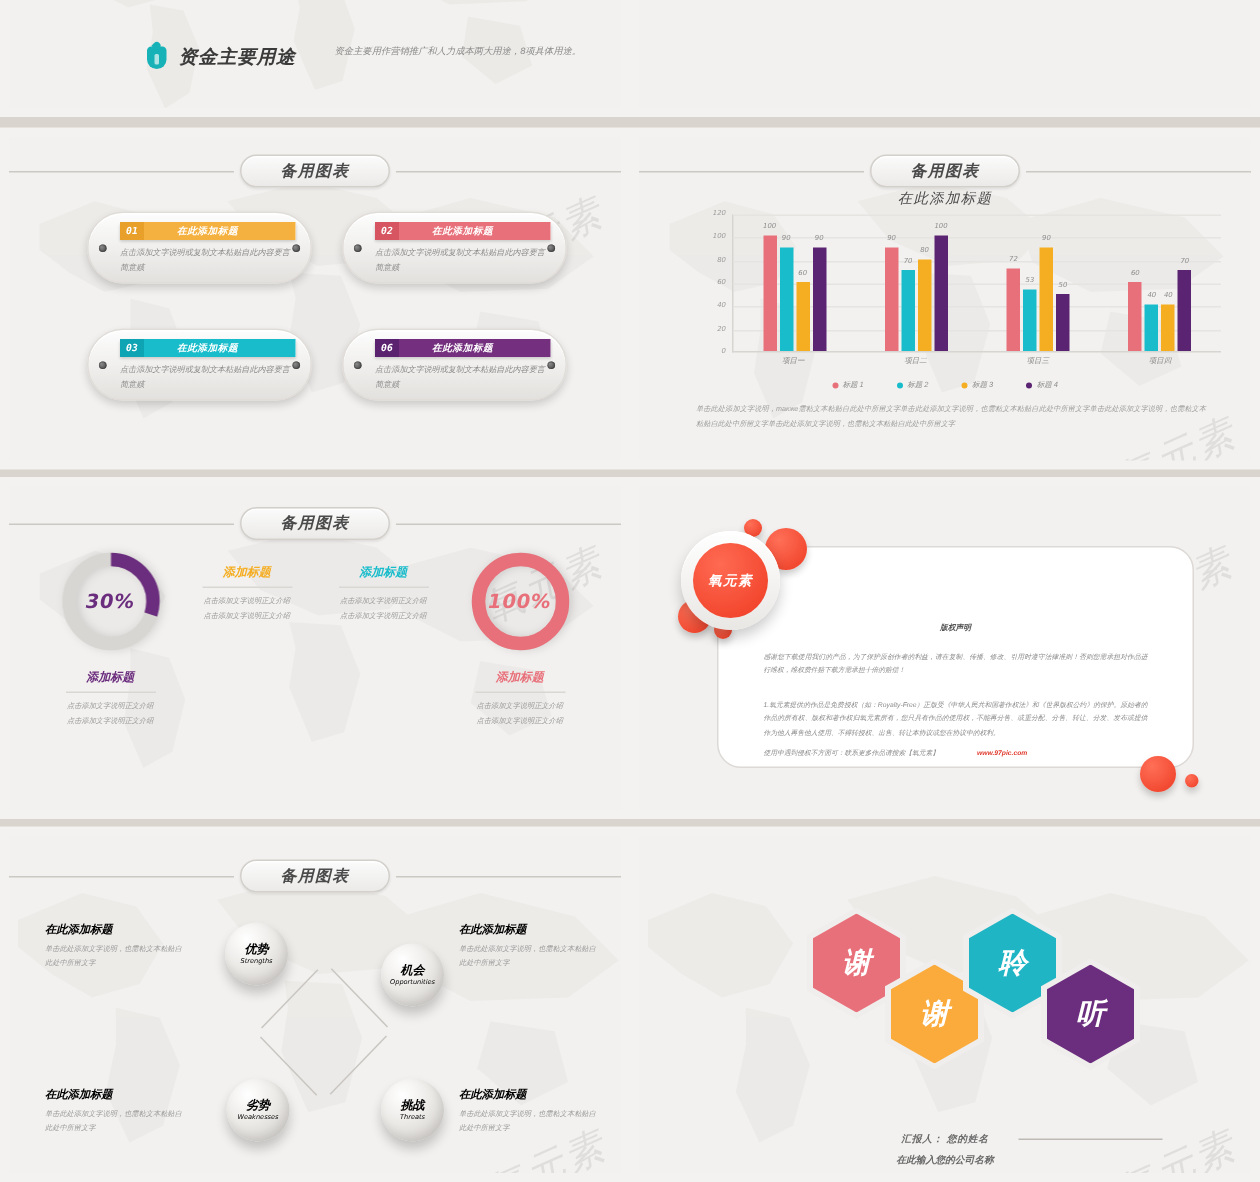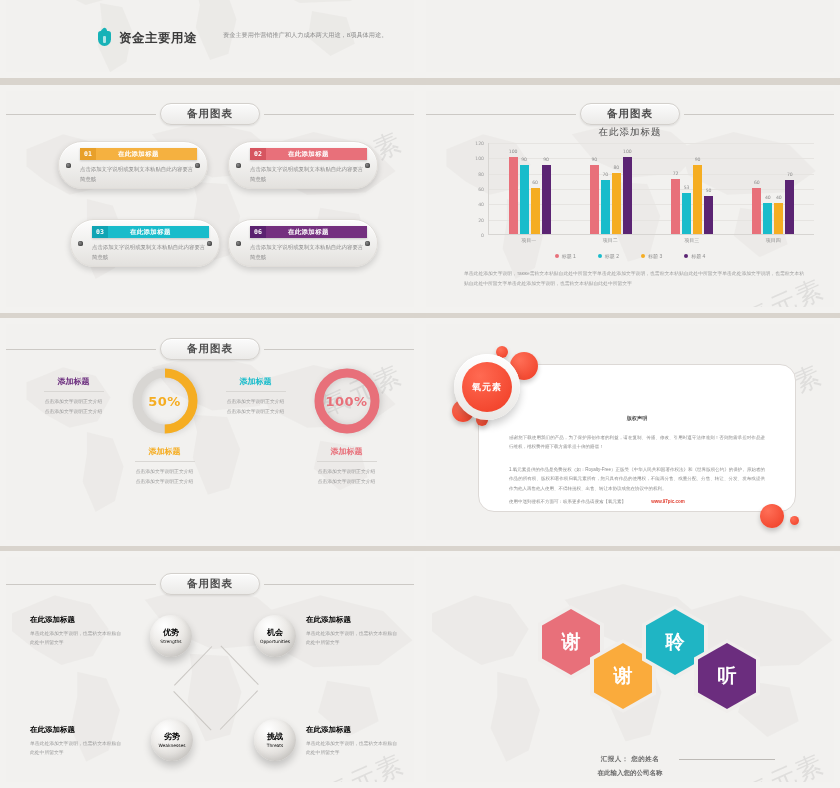--- a/index.html
+++ b/index.html
@@ -2,21 +2,21 @@
 <html><head>
 <meta charset="utf-8">
 <style>
   * { margin:0; padding:0; box-sizing:border-box; }
   html,body { width:840px; height:788px; }
   body {
     background:#d9d4cd;
     font-family:"Liberation Sans", sans-serif;
     overflow:hidden;
   }
-  .sheet { position:relative; width:840px; height:762px; }
+  .sheet { position:relative; width:840px; height:762px;font-style:italic; }
 
   
   .slide {
     position:absolute;
     background:#f3f2f0;
     overflow:hidden;
   }
   .slide-inner {
     position:absolute; inset:6px;
     background:#f2f1ef;
@@ -329,21 +329,21 @@
         </div>
         <div class="card c-red" style="left:170px;top:0">
           <span class="stud l"></span>
           <span class="stud r"></span>
           <div class="bar">
             <span class="num">02</span>
             <span class="bar-label">在此添加标题</span>
           </div>
           <div class="txt">点击添加文字说明或复制文本粘贴自此内容要言简意赅</div>
         </div>
-        <div class="card c-teal" style="left:12px;top:78px">
+        <div class="card c-teal" style="left:0;top:78px">
           <span class="stud l"></span>
           <span class="stud r"></span>
           <div class="bar">
             <span class="num">03</span>
             <span class="bar-label">在此添加标题</span>
           </div>
           <div class="txt">点击添加文字说明或复制文本粘贴自此内容要言简意赅</div>
         </div>
         <div class="card c-purple" style="left:170px;top:78px">
           <span class="stud l"></span>
@@ -502,28 +502,28 @@
       </div>
       <div class="wm tr">氧元素</div>
 
       <div class="hdr">
         <span class="rule"></span>
         <span class="pill">备用图表</span>
         <span class="rule"></span>
       </div>
 
       <div class="donuts" id="donuts">
-          <div class="donut-col"><div class="d-title" style="color:#6b2d7e">添加标题</div><div class="d-sub">点击添加文字说明正文介绍<br>点击添加文字说明正文介绍</div></div>
           <div class="donut-col"><div class="donut">
               <svg viewBox="0 0 70 70">
                 <circle cx="35" cy="35" r="28" fill="none" stroke="#d8d6d3" stroke-width="9"></circle>
-                <circle cx="35" cy="35" r="28" fill="none" stroke="#f5ad22" stroke-width="9" stroke-dasharray="87.9645943005142 175.92918860102841"></circle>
+                <circle cx="35" cy="35" r="28" fill="none" stroke="#6b2d7e" stroke-width="9" stroke-dasharray="52.778756580308524 175.92918860102841"></circle>
               </svg>
-              <span class="pct" style="color:#f5ad22">50%</span>
-            </div><div class="d-title" style="color:#f5ad22">添加标题</div><div class="d-sub">点击添加文字说明正文介绍<br>点击添加文字说明正文介绍</div></div>
+              <span class="pct" style="color:#6b2d7e">30%</span>
+            </div><div class="d-title" style="color:#6b2d7e">添加标题</div><div class="d-sub">点击添加文字说明正文介绍<br>点击添加文字说明正文介绍</div></div>
+          <div class="donut-col"><div class="d-title" style="color:#f5ad22">添加标题</div><div class="d-sub">点击添加文字说明正文介绍<br>点击添加文字说明正文介绍</div></div>
           <div class="donut-col"><div class="d-title" style="color:#19bccb">添加标题</div><div class="d-sub">点击添加文字说明正文介绍<br>点击添加文字说明正文介绍</div></div>
           <div class="donut-col"><div class="donut">
               <svg viewBox="0 0 70 70">
                 <circle cx="35" cy="35" r="28" fill="none" stroke="#d8d6d3" stroke-width="9"></circle>
                 <circle cx="35" cy="35" r="28" fill="none" stroke="#e8707a" stroke-width="9" stroke-dasharray="175.9291886010284 175.92918860102841"></circle>
               </svg>
               <span class="pct" style="color:#e8707a">100%</span>
             </div><div class="d-title" style="color:#e8707a">添加标题</div><div class="d-sub">点击添加文字说明正文介绍<br>点击添加文字说明正文介绍</div></div>
         </div>
     </div>
@@ -582,21 +582,21 @@
       <div class="swot">
         <span class="swot-line" style="left:168px;top:92px;width:54px;transform:rotate(-46deg)"></span>
         <span class="swot-line" style="left:252px;top:92px;width:54px;transform:rotate(-134deg)"></span>
         <span class="swot-line" style="left:168px;top:98px;width:54px;transform:rotate(46deg)"></span>
         <span class="swot-line" style="left:252px;top:98px;width:54px;transform:rotate(134deg)"></span>
 
         <div class="sphere" style="left:144px;top:22px">
           <span class="cn">优势</span>
           <span class="en">Strengths</span>
         </div>
-        <div class="sphere" style="left:248px;top:22px">
+        <div class="sphere" style="left:248px;top:36px">
           <span class="cn">机会</span>
           <span class="en">Opportunities</span>
         </div>
         <div class="sphere" style="left:145px;top:126px">
           <span class="cn">劣势</span>
           <span class="en">Weaknesses</span>
         </div>
         <div class="sphere" style="left:248px;top:126px">
           <span class="cn">挑战</span>
           <span class="en">Threats</span>

